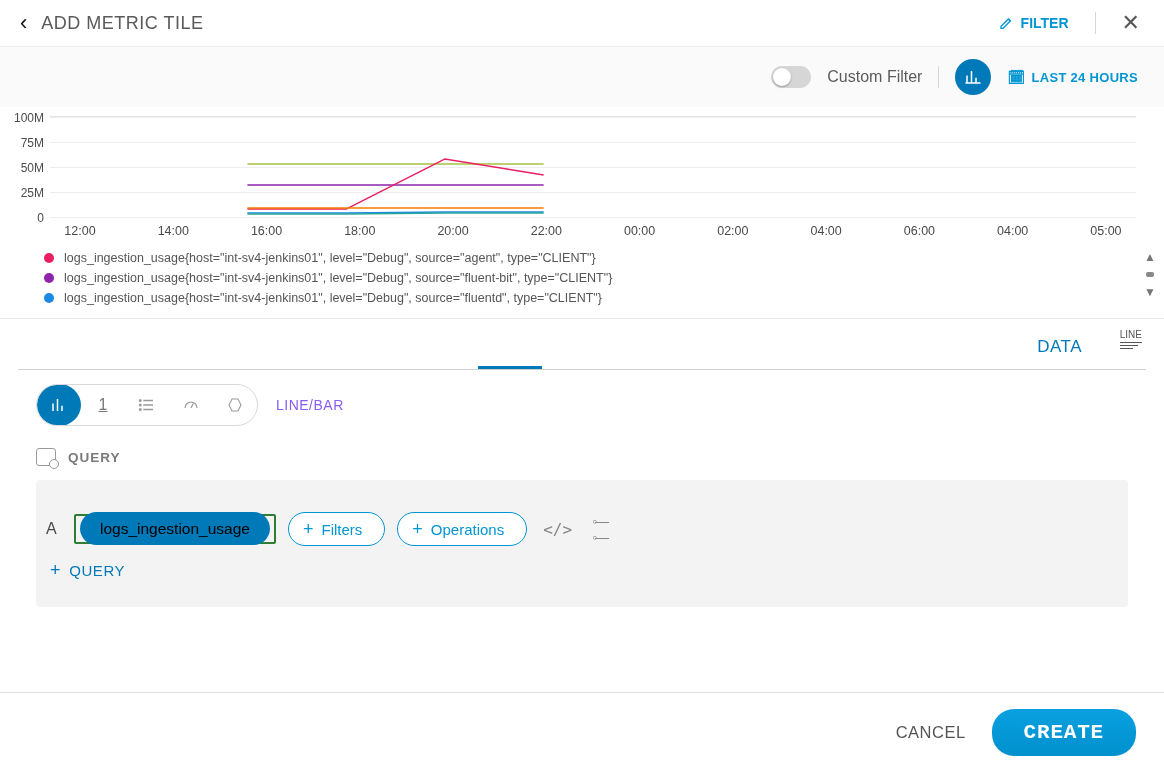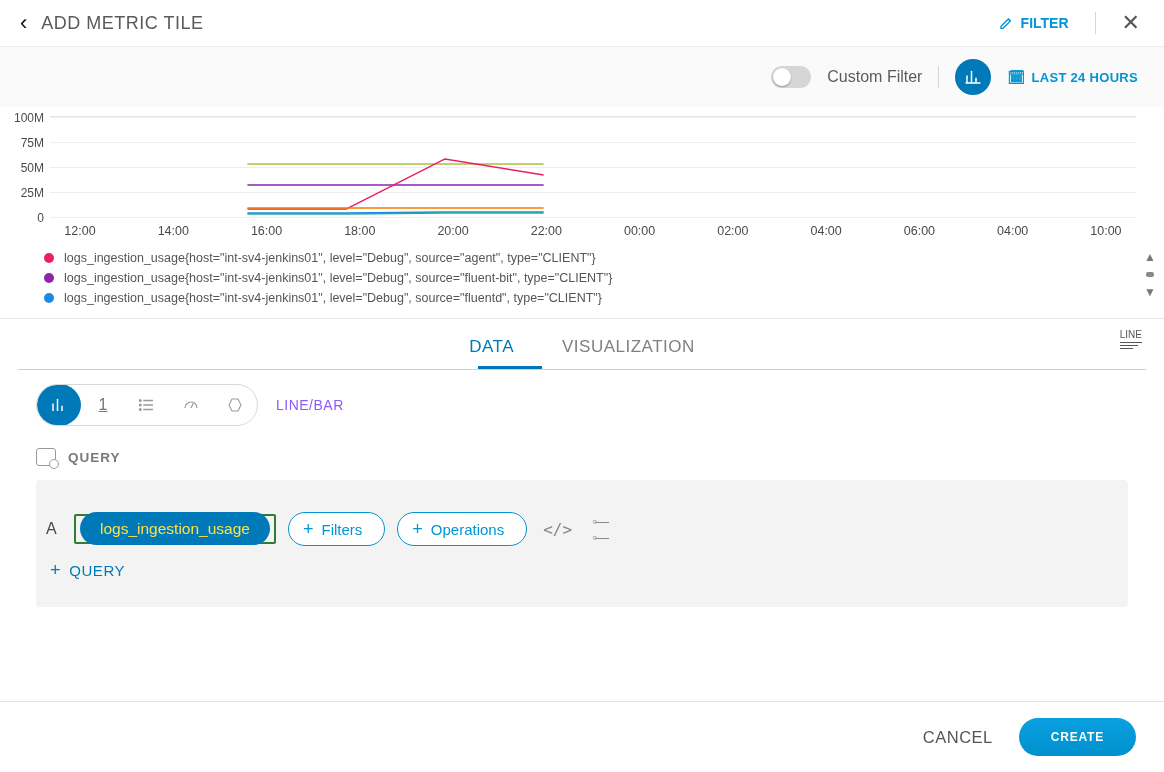--- a/index.html
+++ b/index.html
@@ -102,20 +102,21 @@
 
   .scroll-hints { position:absolute; right:8px; top:250px; display:flex; flex-direction:column; gap:8px; align-items:center; color:#777;}
   .scroll-hints span { font-size:12px; cursor:pointer;}
 
   
   .tabs-bar {
     display:flex; align-items:flex-end; justify-content:center;
     padding: 4px 40px 0;
     position:relative;
     margin: 0 18px;
+    flex-direction: column;
   }
   .tab {
     padding: 14px 24px 12px;
     font-size:17px; letter-spacing:0.5px;
     color:#808080; cursor:pointer; font-weight:400;
   }
   .tab.active { color:var(--blue); font-weight:500;}
   .tab-underline { height:3px; background:var(--blue); width:64px; position:absolute; bottom:0; left:460px; }
   .json-btn {
     position:absolute; right:4px; top:10px;
@@ -155,21 +156,21 @@
     margin:0 36px;
     background:#f3f3f3; border-radius:4px;
     padding:32px 24px 26px 10px;
   }
   .query-row {
     display:flex; align-items:center; gap:12px;
   }
   .q-letter { font-size:16px; color:#4a4a4a; margin-right:2px; min-width:14px;}
   .highlight-box { border:2px solid #2e7d32; padding:4px; border-radius:2px;}
   .metric-chip {
-    background:var(--blue); color:#fde047; border-radius:20px;
+    background:var(--blue); color:#000000; border-radius:20px;
     padding:8px 20px; font-size:15.5px; cursor:pointer;
   }
   .ghost-chip {
     background:#fff; border:1px solid var(--blue-bright); color:var(--blue-bright);
     border-radius:20px; padding:7px 22px 7px 14px; font-size:15px; cursor:pointer;
     display:flex; align-items:center; gap:8px;
   }
   .ghost-chip .plus { font-size:18px; line-height:1;}
   .code-icon { font-size:16px; color:#888; cursor:pointer; padding:0 4px; font-family:monospace;}
   .list-icon { font-size:14px; color:#888; cursor:pointer; padding:0 4px; letter-spacing:-2px;}
@@ -185,22 +186,22 @@
   .footer {
     position:absolute; bottom:0; left:0; right:0;
     border-top:1px solid #e0e0e0; background:#fff;
     display:flex; align-items:center; justify-content:flex-end;
     gap:26px; padding:16px 28px;
   }
   .cancel { font-size:16.5px; letter-spacing:0.5px; color:#555; cursor:pointer;}
   .create-btn {
     background: linear-gradient(#0aa0e0, #0090ce);
     color:#fff; border:none; border-radius:22px;
-    padding:12px 32px; font-size:12px; letter-spacing:0.8px;
-    cursor:pointer; font-weight:600;
+    padding:12px 32px; font-size:21px; letter-spacing:0.8px;
+    cursor:pointer; font-weight:600;font-family:Liberation Mono, monospace;
   }
 </style>
 </head>
 <body>
 
 <div class="header">
   <div class="header-left">
     <span class="back-chevron">‹</span>
     <span class="h-title">ADD METRIC TILE</span>
   </div>
@@ -263,21 +264,21 @@
       <span>14:00</span>
       <span>16:00</span>
       <span>18:00</span>
       <span>20:00</span>
       <span>22:00</span>
       <span>00:00</span>
       <span>02:00</span>
       <span>04:00</span>
       <span>06:00</span>
       <span>04:00</span>
-      <span>10:00</span>
+      <span>05:00</span>
     </div>
 
   <div class="legend" id="legend">
       <div class="legend-row">
         <span class="legend-dot" style="background: rgb(233, 30, 99);"></span>
         <span class="legend-text">logs_ingestion_usage{host="int-sv4-jenkins01", level="Debug", source="agent", type="CLIENT"}</span>
       </div>
       <div class="legend-row">
         <span class="legend-dot" style="background: rgb(142, 36, 170);"></span>
         <span class="legend-text">logs_ingestion_usage{host="int-sv4-jenkins01", level="Debug", source="fluent-bit", type="CLIENT"}</span>
@@ -290,21 +291,20 @@
 </div>
 
 <div class="scroll-hints">
   <span>▲</span>
   <span style="width:8px;height:5px;background:#888;border-radius:2px;display:block;"></span>
   <span>▼</span>
 </div>
 
 <div class="tabs-bar">
   <span class="tab active">DATA</span>
-  <span class="tab">VISUALIZATION</span>
   <div class="tab-underline"></div>
   <div class="json-btn">
     <span>LINE</span>
     <div class="bar"></div><div class="bar" style="width:80%"></div><div class="bar" style="width:60%"></div>
   </div>
 </div>
 <div class="tabs-divider"></div>
 
 <div class="type-row">
   <div class="type-pills">

